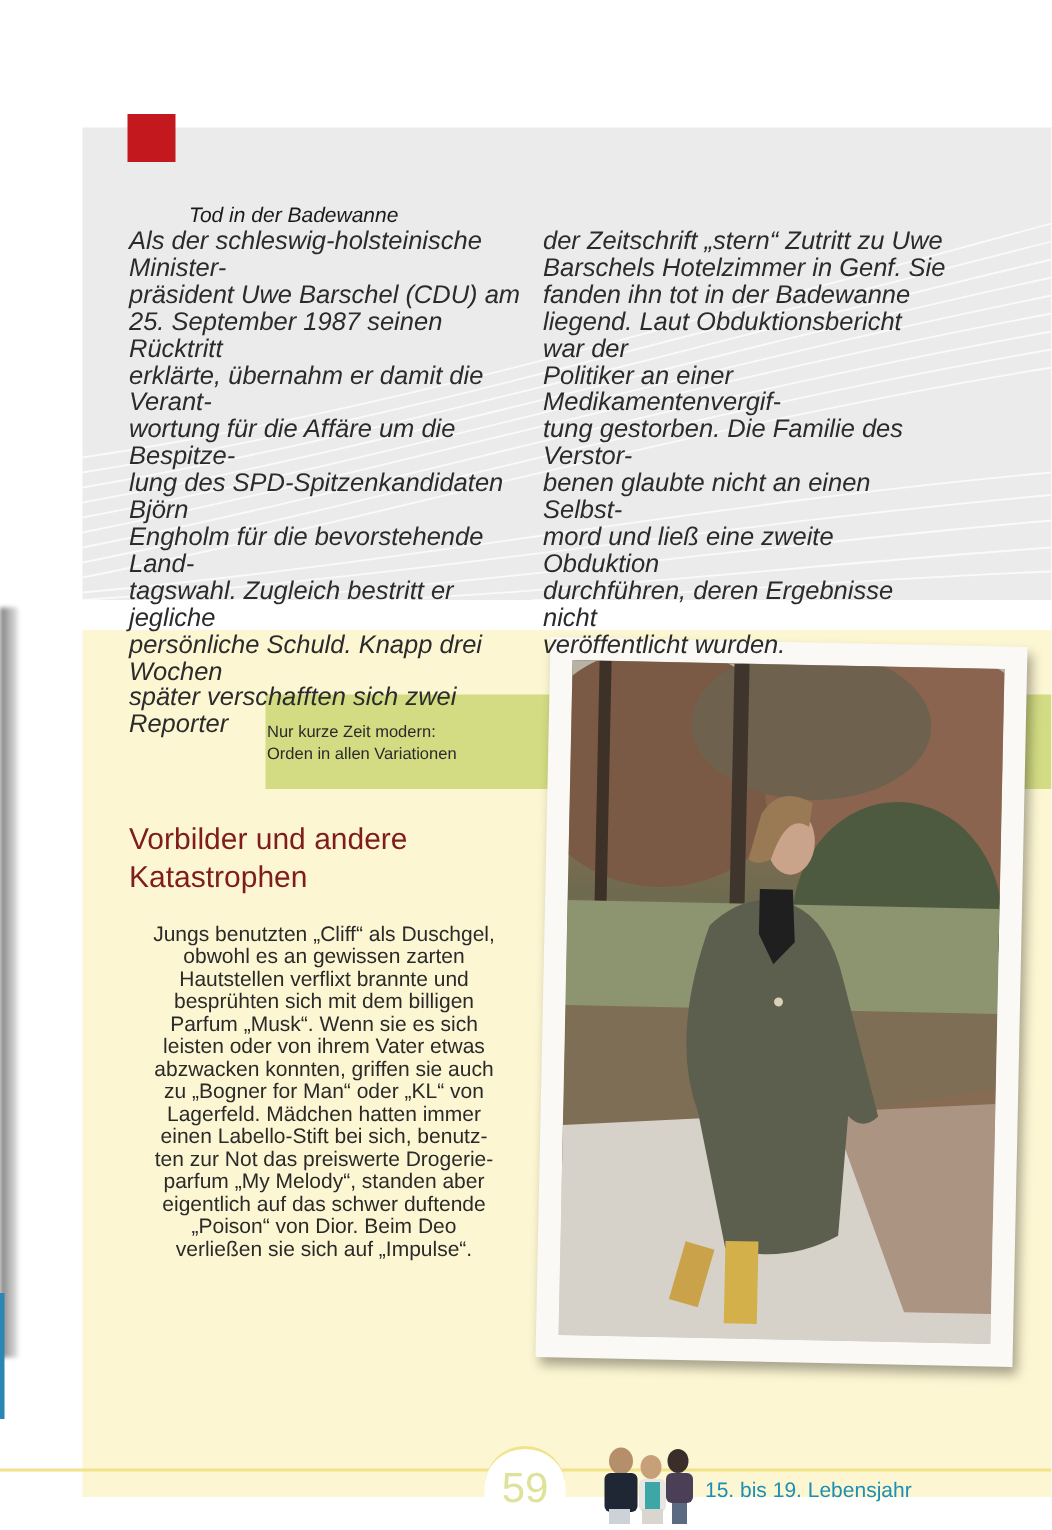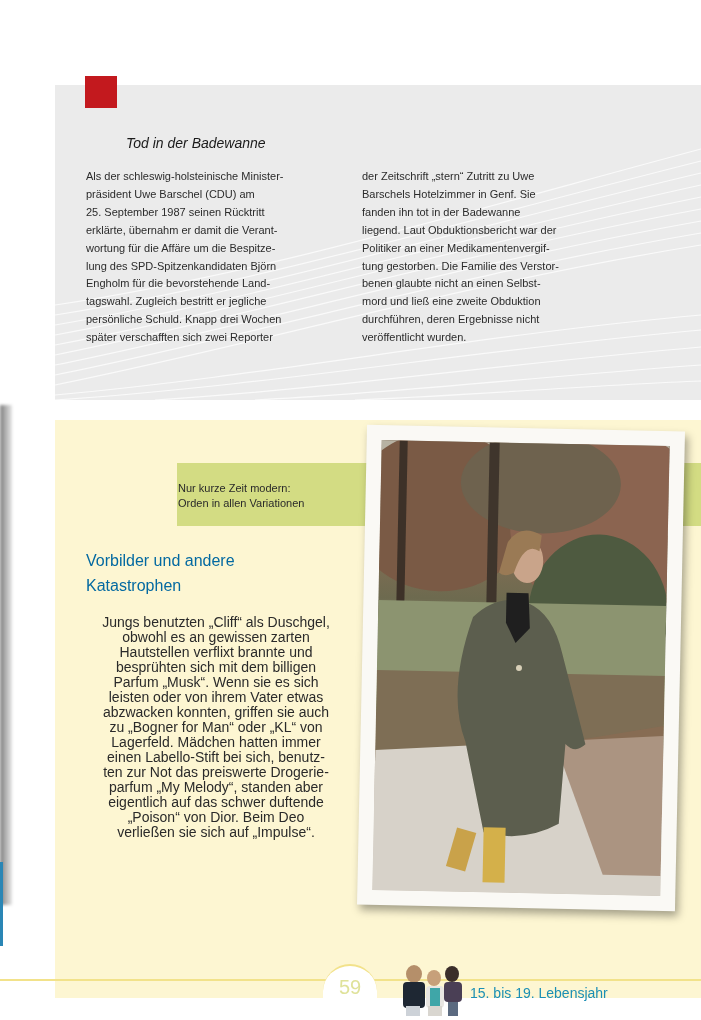--- a/index.html
+++ b/index.html
@@ -26,43 +26,43 @@
     .red-square {
       position: absolute; left: 85px; top: 76px; width: 32px; height: 32px;
       background: #c3191e; z-index: 2;
     }
     .info-title {
       position: absolute; left: 86px; top: 135px; font-size: 14px; font-style: italic; color: #1a1a1a;
       z-index: 2;
       margin-left: 40px;
     }
     .info-col {
-      position: absolute; top: 168px; width: 275px; font-size: 11px; line-height: 17.9px;
-      color: #2b2b2b; z-index: 2; white-space: pre-line;
+      position: absolute; top: 152px; width: 275px; font-size: 17px; line-height: 17.9px;
+      font-style: italic; color: #2b2b2b; z-index: 2; white-space: pre-line;
     }
     .info-col.left { left: 86px; }
     .info-col.right { left: 362px; width: 270px; }
 
     
     .yellow-panel {
       position: absolute; left: 55px; top: 420px; width: 646px; height: 578px;
       background: #fdf6d2;
     }
     .green-band {
       position: absolute; left: 177px; top: 463px; width: 524px; height: 63px;
       background: #d3dc83;
     }
     .caption {
       position: absolute; left: 178px; top: 481px; width: 178px; text-align: left;
       font-size: 11px; line-height: 15px; color: #2a2a2a; white-space: pre-line;
     }
 
     .section-title {
-      position: absolute; left: 86px; top: 548px; font-size: 16px; line-height: 25px;
-      color: #0369a1; white-space: pre-line;
+      position: absolute; left: 86px; top: 548px; font-size: 20px; line-height: 25px;
+      color: #7f1d1d; white-space: pre-line;
     }
     .body-text {
       position: absolute; left: 86px; top: 615px; width: 260px; font-size: 14px; line-height: 15px;
       color: #2a2a2a; white-space: pre-line; text-align: center;
     }
 
     
     .photo-frame {
       position: absolute; left: 362px; top: 428px; width: 318px; height: 480px;
       background: #faf9f5; transform: rotate(1.2deg);
@@ -80,21 +80,21 @@
     .footer-white {
       position: absolute; left: 55px; top: 998px; width: 646px; height: 22px; background: #ffffff;
     }
     .page-num-tab {
       position: absolute; left: 323px; top: 964px; width: 54px; height: 56px;
       background: #ffffff; border-radius: 27px 27px 0 0;
       border-top: 2px solid #f2e28a;
     }
     .page-number {
       position: absolute; left: 323px; top: 976px; width: 54px; text-align: center;
-      font-size: 20px; color: #dfe29a;
+      font-size: 28px; color: #dfe29a;
     }
     .kids-photo { position: absolute; left: 398px; top: 962px; width: 70px; height: 56px; }
     .chapter-label {
       position: absolute; left: 470px; top: 985px; font-size: 14px; color: #1b8fb5;
     }
   </style>
 </head>
 <body>
 
 <div class="page-edge"></div>

